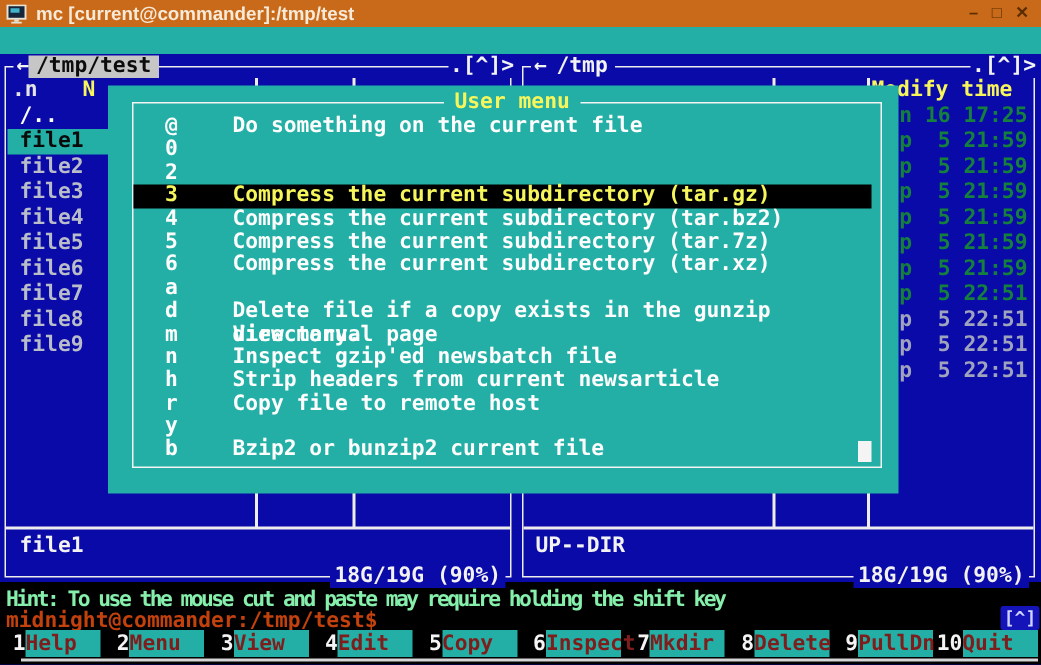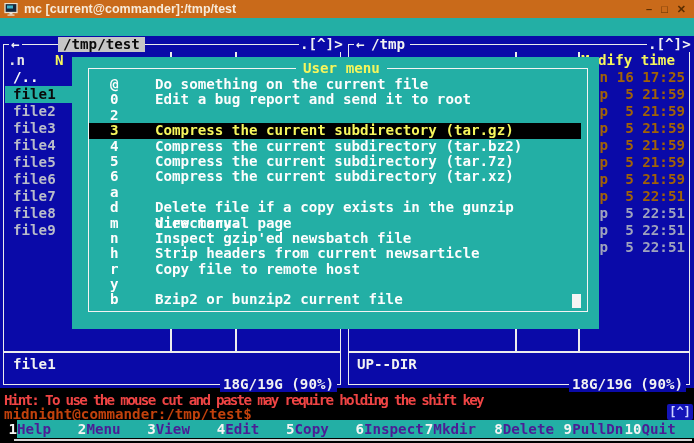--- a/index.html
+++ b/index.html
@@ -39,48 +39,48 @@
   .hdrfrag.yel,.mtime-hdr{color:var(--yellow);}
   .mtime-hdr{z-index:2;}
 
   
   .filelist{left:5px;top:69px;width:164px;z-index:2;}
   .frow{height:17px;line-height:17px;padding-left:8px;color:#b9bcc9;}
   .frow.updir{color:#fdfdfd;}
   .frow.selected{background:var(--teal);color:#0a0a0a;}
 
   .timelist{left:599px;top:69px;width:86px;z-index:2;text-align:right;}
-  .trow{height:17px;line-height:17px;color:#a16207;}
+  .trow{height:17px;line-height:17px;color:#15803d;}
   .trow.dim{color:#9fa3bd;}
 
   .ministat{z-index:2;color:#f2f2f2;height:16px;line-height:16px;}
 
   
   .dialog{left:72px;top:57px;width:527px;height:272px;background:var(--teal);z-index:5;}
   .dborder{position:absolute;left:16px;top:11px;width:500px;height:244px;
            border:1.5px solid #f4f4f4;}
   .dtitle{position:absolute;left:224px;top:3px;background:var(--teal);
           color:var(--yellow);padding:0 7px;line-height:16px;}
   .ulist{position:absolute;left:17px;top:20px;width:492px;}
   .uitem{height:15.4px;line-height:15.4px;display:flex;color:#fdfdfd;}
   .uitem .ukey{margin-left:21px;width:45px;flex:none;}
   .uitem.selected{background:#000;color:var(--yellow);}
   .dcursor{position:absolute;left:500px;top:237px;width:9px;height:14px;
            background:#f4f4f4;}
 
   
-  .hint{left:4px;top:392px;color:#ef4444;letter-spacing:-1.7px;z-index:1;}
+  .hint{left:4px;top:392px;color:#86efac;letter-spacing:-1.7px;z-index:1;}
   .cmdline{left:4px;top:406px;color:#c2410c;z-index:1;}
   .upbox{left:667px;top:404px;width:26px;height:16px;background:#1414b8;
          color:#cfd4ff;text-align:center;font-size:12px;line-height:16px;
          border-radius:2px;z-index:2;}
   .keybar{left:0;top:420px;width:694px;height:18px;display:flex;z-index:1;}
   .kslot{width:69.4px;flex:none;display:flex;height:18px;line-height:18px;}
   .knum{width:17px;flex:none;text-align:right;color:#f4f4f4;}
-  .klabel{width:70px;flex:none;background:var(--teal);color:#4c1d95;}
+  .klabel{width:50px;flex:none;background:var(--teal);color:#7f1d1d;}
   .bstrip{left:0;top:438px;width:694px;height:5px;background:#000;z-index:1;}
   .bline{left:14px;top:439px;width:678px;height:2px;background:#d5d5d5;z-index:2;}
 </style>
 </head>
 <body>
 
 <div class="abs titlebar">
   <span class="ticon">
     <svg width="14" height="13" viewBox="0 0 14 13">
       <rect x="1" y="0.5" width="12" height="9" fill="#16263a" stroke="#e9e2d2" stroke-width="1.3"></rect>
@@ -111,21 +111,21 @@
 
 <div class="abs pframe" style="left:3px;top:44px;width:338px;height:341px;"></div>
 <div class="abs pframe" style="left:348px;top:44px;width:342px;height:341px;"></div>
 
 <div class="abs vline" style="left:170px;top:52px;height:300px;"></div>
 <div class="abs vline" style="left:235px;top:52px;height:300px;"></div>
 <div class="abs vline" style="left:515px;top:52px;height:300px;"></div>
 <div class="abs vline" style="left:578px;top:52px;height:300px;"></div>
 
 <div class="abs patch" style="left:9px;top:37px;padding:0 2px;">←</div>
-<div class="abs patch silver" style="left:19px;top:37px;padding:0 5px;margin-left:39px;">/tmp/test</div>
+<div class="abs patch silver" style="left:19px;top:37px;padding:0 5px;">/tmp/test</div>
 <div class="abs patch" style="left:299px;top:37px;padding:0 1px;">.[^]&gt;</div>
 <div class="abs patch" style="left:354px;top:37px;padding:0 2px;">←</div>
 <div class="abs patch" style="left:366px;top:37px;padding:0 5px;">/tmp</div>
 <div class="abs patch" style="left:647px;top:37px;padding:0 1px;">.[^]&gt;</div>
 
 <div class="abs hdrfrag" style="left:8px;top:52px;">.n</div>
 <div class="abs hdrfrag yel" style="left:55px;top:52px;">N</div>
 <div class="abs mtime-hdr" style="left:581px;top:52px;">Modify time</div>
 
 <div class="abs filelist">
@@ -169,21 +169,20 @@
   <div class="dborder"></div>
   <div class="dtitle">User menu</div>
   <div class="ulist">
 
   <div class="uitem">
       <span class="ukey">@</span>
       <span class="ulabel">Do something on the current file</span>
     </div>
       <div class="uitem">
       <span class="ukey">0</span>
-      <span class="ulabel">Edit a bug report and send it to root</span>
     </div>
       <div class="uitem">
       <span class="ukey">2</span>
     </div>
       <div class="uitem selected">
       <span class="ukey">3</span>
       <span class="ulabel">Compress the current subdirectory (tar.gz)</span>
     </div>
       <div class="uitem">
       <span class="ukey">4</span>

